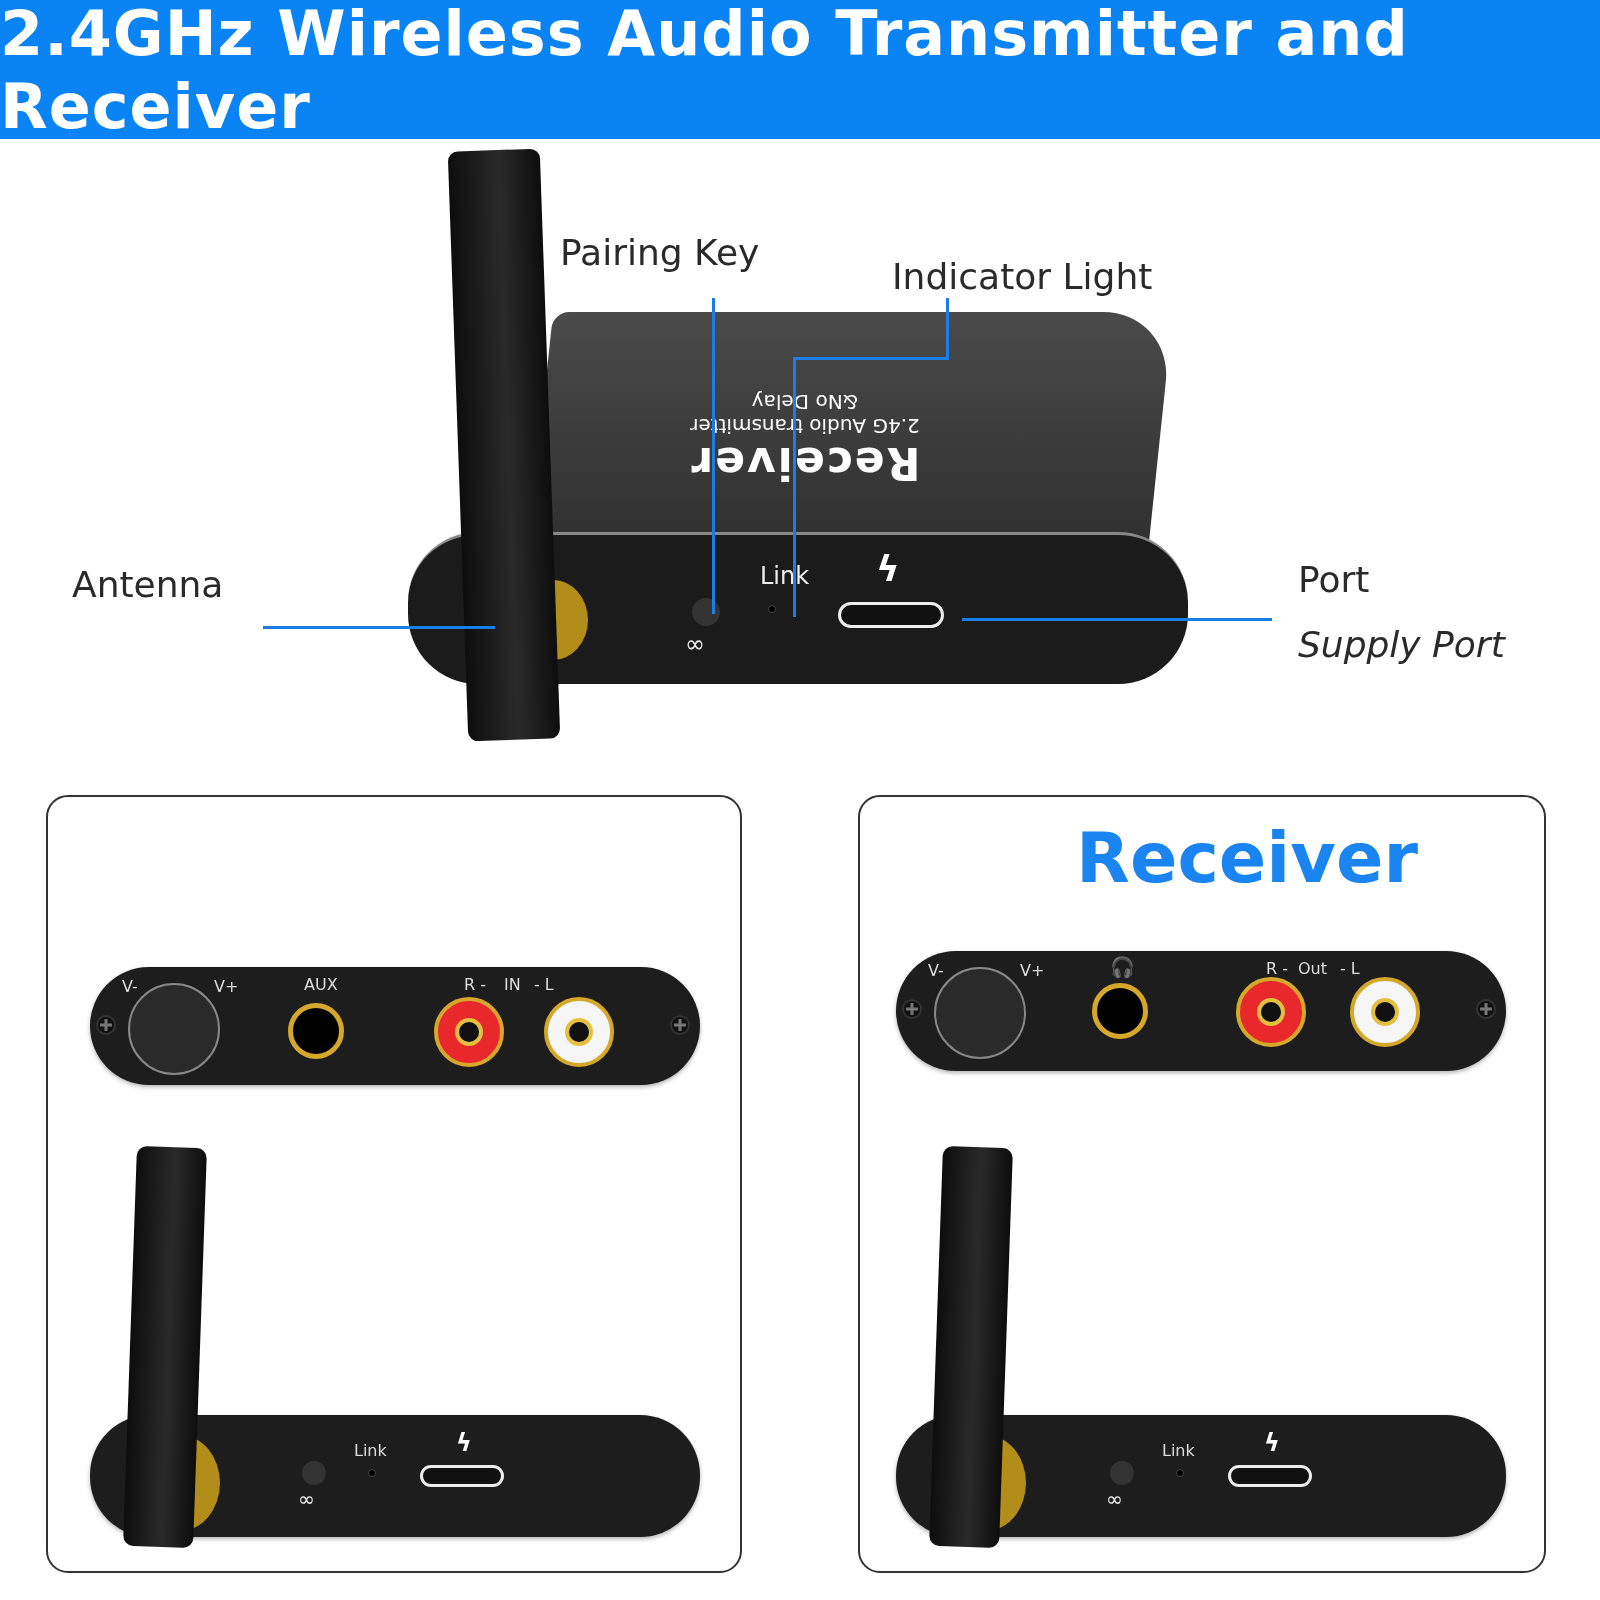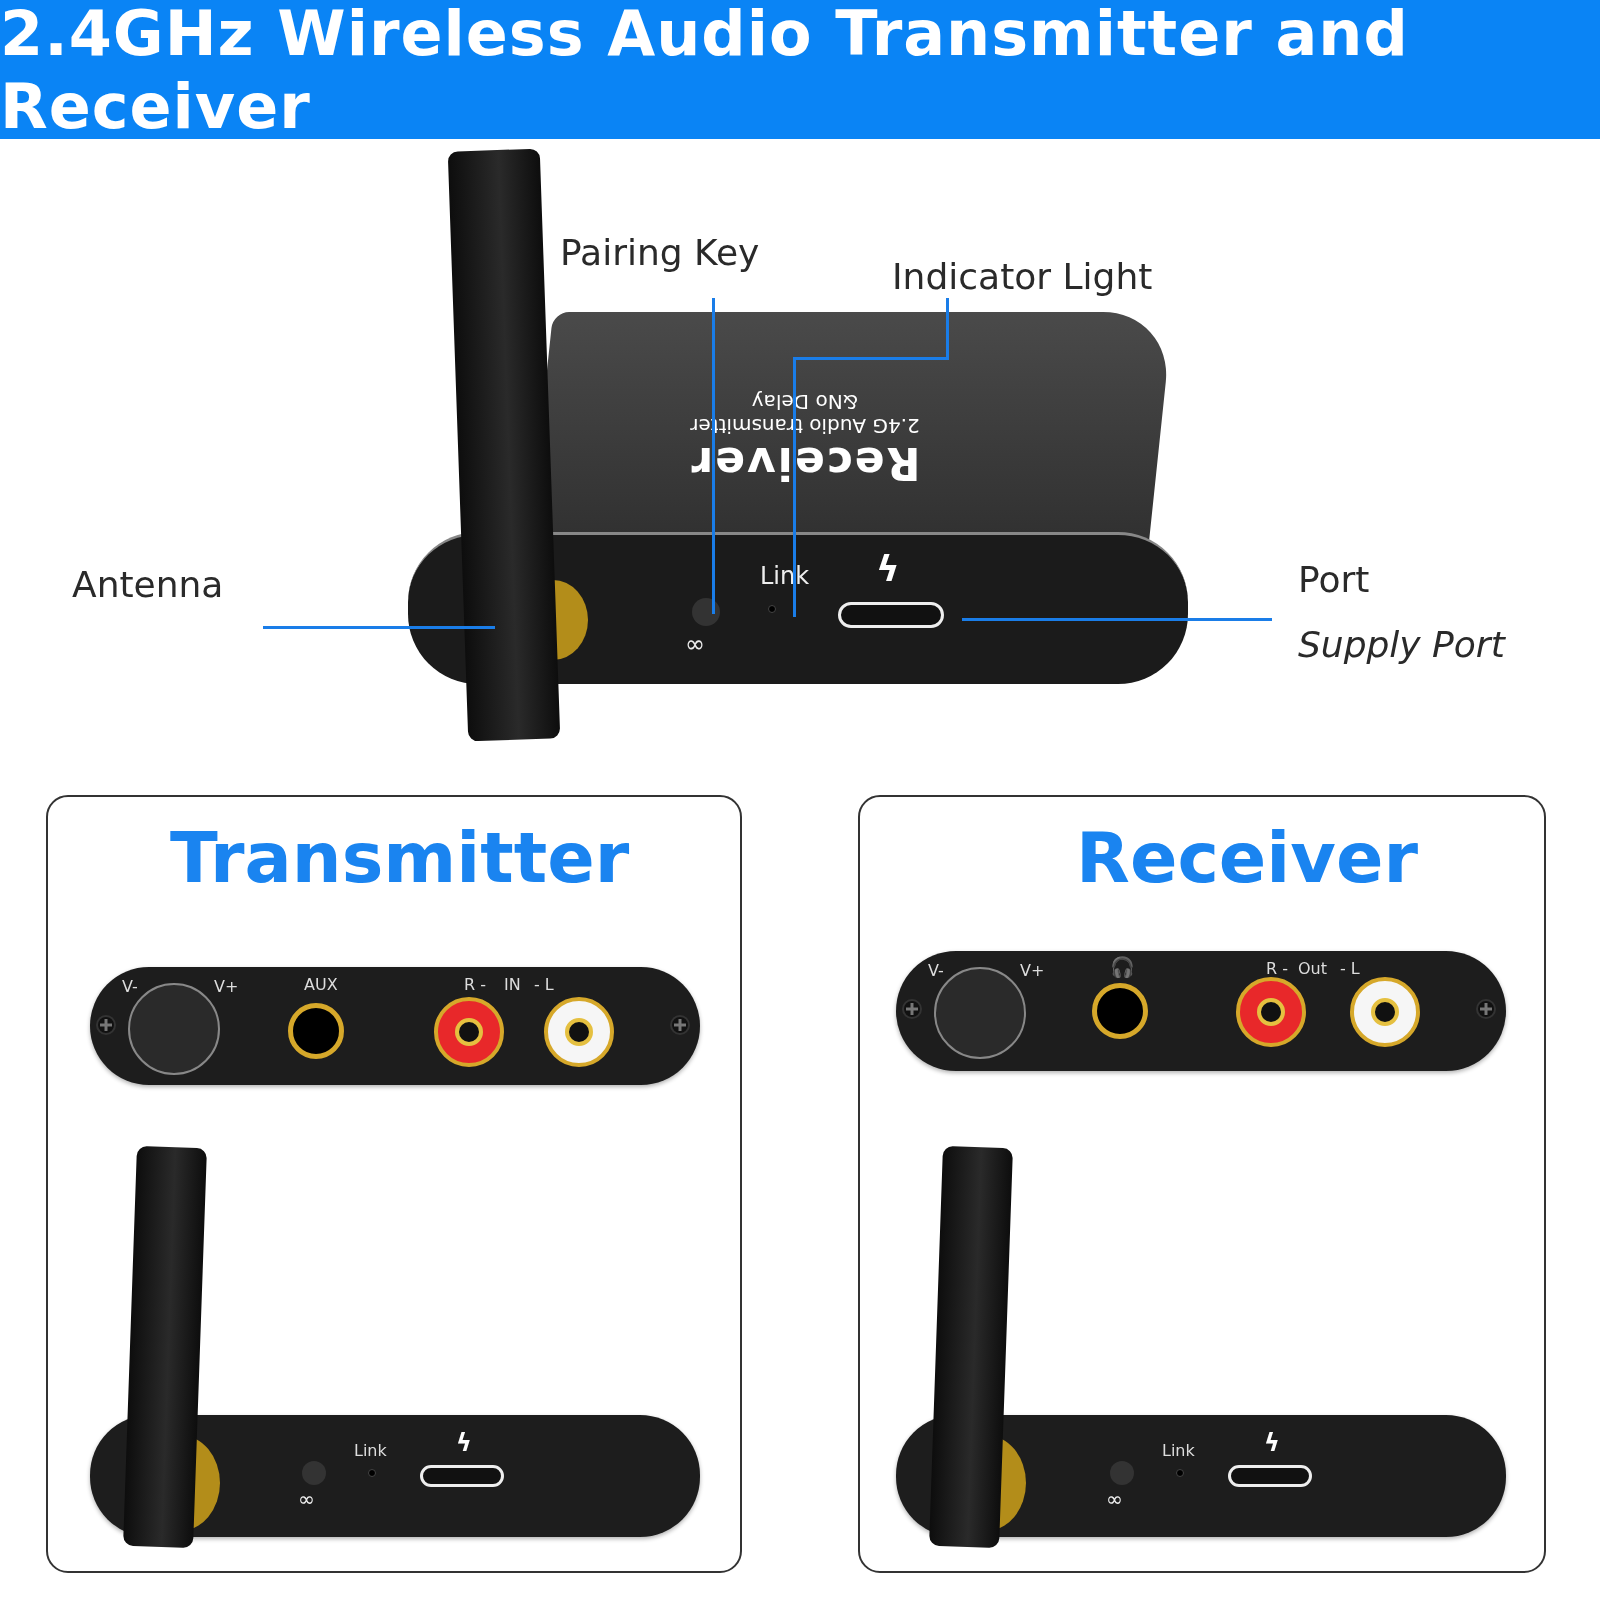--- a/index.html
+++ b/index.html
@@ -64,21 +64,20 @@
 <div class="line" style="left:793px;top:357px;width:3px;height:260px;"></div>
 
 <div class="label" style="left:72px;top:560px;">Antenna</div>
 <div class="line" style="left:263px;top:626px;width:232px;height:3px;"></div>
 
 <div class="label" style="left:1298px;top:555px;">Port</div>
 <div class="label" style="left:1298px;top:620px;font-style:italic;">Supply Port</div>
 <div class="line" style="left:962px;top:618px;width:310px;height:3px;"></div>
 
 <div class="panel" style="left:46px;top:795px;width:696px;height:778px;">
-  <div class="panel-title" style="left:122px;top:20px;">Transmitter</div>
 
   <div class="plate" style="left:42px;top:170px;width:610px;height:118px;">
     <div class="screw" style="left:6px;top:48px;"></div>
     <div class="screw" style="left:580px;top:48px;"></div>
     <div class="txt" style="left:32px;top:10px;">V-</div>
     <div class="txt" style="left:124px;top:10px;">V+</div>
     <div class="knob" style="left:38px;top:16px;"></div>
     <div class="txt" style="left:214px;top:8px;">AUX</div>
     <div class="jack" style="left:198px;top:36px;width:56px;height:56px;background:#000;border:5px solid #d6a82a;"></div>
     <div class="txt" style="left:374px;top:8px;">R -</div>

